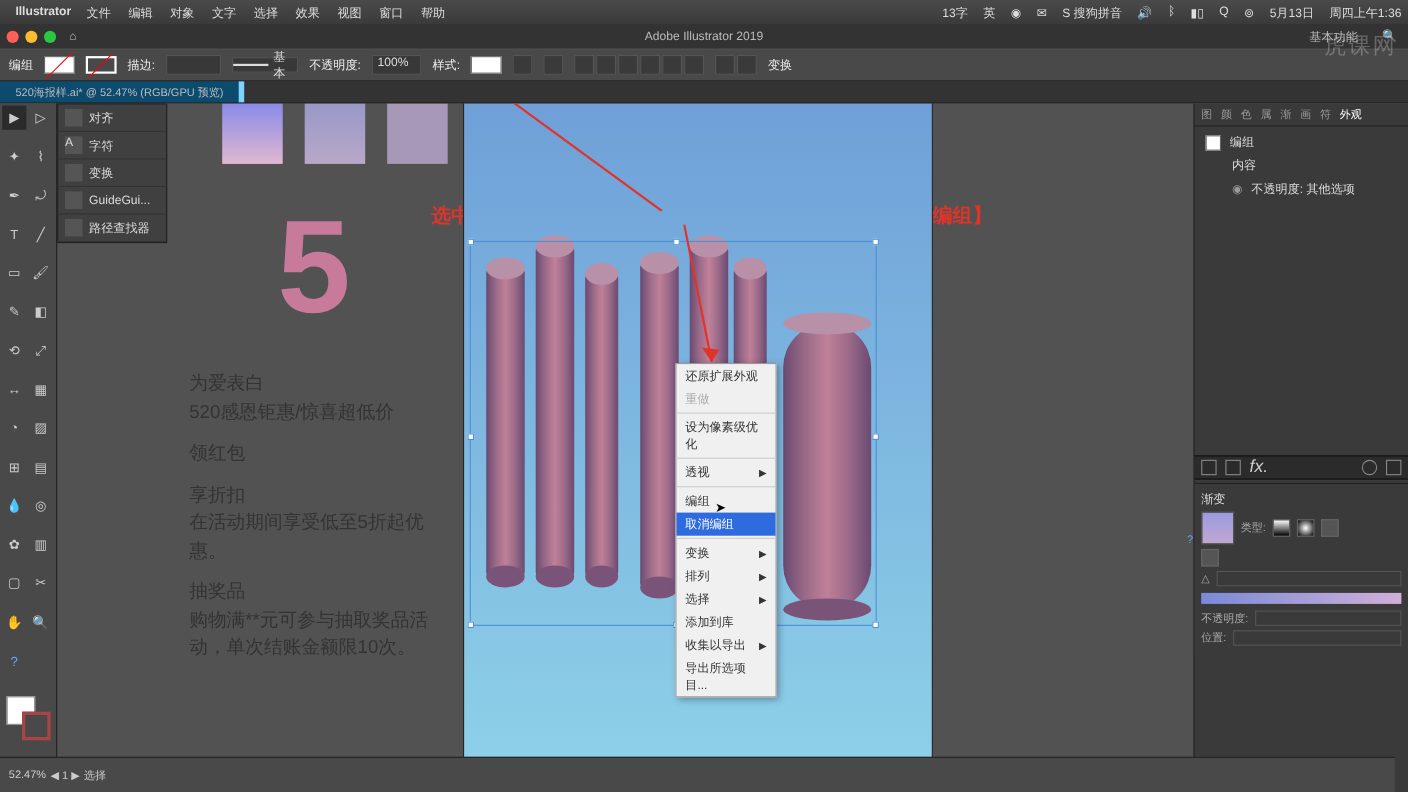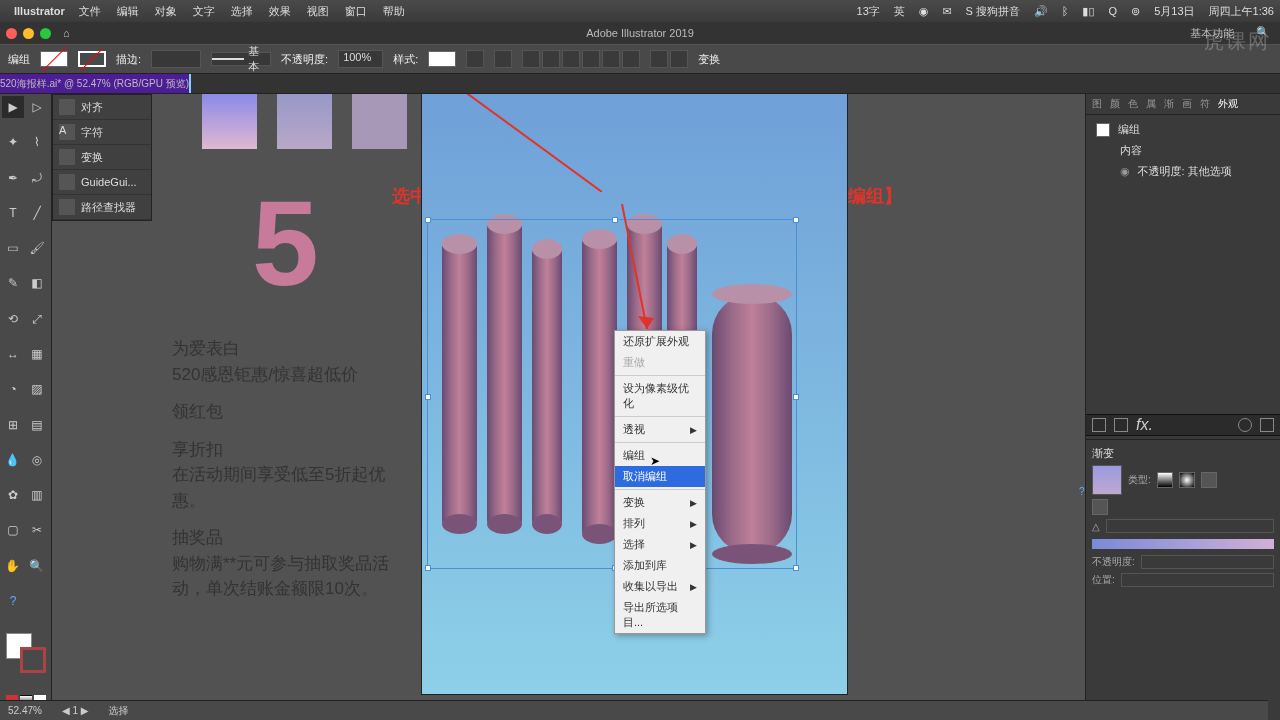--- a/index.html
+++ b/index.html
@@ -17,21 +17,21 @@
 .titlebar .title { position: absolute; left: 50%; transform: translateX(-50%); }
 .titlebar .right { position: absolute; right: 10px; display:flex; gap:22px; }
 .controlbar { height: 30px; background: #494949; border-top:1px solid #555; border-bottom:1px solid #222; display:flex; align-items:center; color:#ddd; font-size:11px; padding:0 8px; gap:10px; }
 .controlbar .lbl { color:#eee; }
 .controlbar .field { background:#383838; border:1px solid #555; height:18px; padding:0 4px; display:flex; align-items:flex-start; }
 .controlbar .swatch { width:28px; height:16px; background:#fff; border:1px solid #666; }
 .controlbar .stroke-preview { width:60px; height:14px; background:#383838; border:1px solid #555; display:flex; align-items:center; justify-content:flex-end; padding-right:4px; }
 .controlbar .stroke-preview .line { width:40px; height:2px; background:#ddd; margin-right:4px; }
 .controlbar .icon-btn { width:18px; height:18px; background:#3a3a3a; border:1px solid #555; }
 .tabbar { height: 20px; background: #333; border-bottom:1px solid #222; display:flex; font-size:10px; color:#bbb; }
-.tabbar .tab { padding:3px 0; background:#4c1d95; border-right:2px solid #7dd3fc; }
+.tabbar .tab { padding:3px 14px; background:#0c4a6e; border-right:5px solid #7dd3fc; }
 .main { position: relative; height: 626px; background:#525252; }
 .toolbox { position:absolute; left:0; top:0; width:52px; height:100%; background:#494949; border-right:1px solid #222; display:flex; flex-wrap:wrap; padding:2px; gap:2px; }
 .toolbox .tool { width:22px; height:22px; background:#494949; border:1px solid transparent; display:flex; align-items:center; justify-content:center; font-size:12px; color:#ccc; }
 .toolbox .tool.sel { background:#2b2b2b; }
 .toolbox .colorwell { width:40px; height:40px; position:relative; margin:8px auto; }
 .toolbox .colorwell .fill { position:absolute; width:26px; height:26px; background:#fff; border:1px solid #888; top:0; left:0; }
 .toolbox .colorwell .stroke { position:absolute; width:26px; height:26px; border:3px solid #a44; background:#494949; bottom:0; right:0; }
 .side-panel { position:absolute; left:52px; top:0; width:100px; background:#404040; border:1px solid #222; font-size:11px; color:#ddd; }
 .side-panel .row { display:flex; align-items:center; padding:4px 6px; gap:6px; border-bottom:1px solid #333; }
 .side-panel .row .ic { width:16px; height:16px; background:#555; }
@@ -62,21 +62,21 @@
 .ctx-menu .mi { padding:3px 8px; display:flex; justify-content:space-between; align-items:center; }
 .ctx-menu .mi.dis { color:#aaa; }
 .ctx-menu .mi.sel { background:#2d6bdf; color:#fff; }
 .ctx-menu hr { border:none; border-top:1px solid #ccc; margin:2px 0; }
 .ctx-menu .arr { font-size:9px; }
 .shapes { position:absolute; left:10px; top:130px; width:370px; height:340px; }
 .cyl { position:absolute; background:linear-gradient(to right,#6a4a72,#9a6a88,#c08098,#9a6a88,#6a4a72); border-radius:4px; }
 .cyl .top { position:absolute; top:-10px; left:0; right:0; height:20px; border-radius:50%; background:#b890a8; }
 .cyl .bot { position:absolute; bottom:-10px; left:0; right:0; height:20px; border-radius:50%; background:#7a5478; }
 .cursor { position:absolute; left:498px; top:360px; font-size:12px; color:#000; }
-.statusbar { position:absolute; bottom:0; left:0; right:12px; height:20px; background:#494949; border-top:1px solid #222; display:flex; align-items:center; font-size:10px; color:#ccc; padding:0 8px; gap:20px; }
+.statusbar { position:absolute; bottom:0; left:0; right:12px; height:32px; background:#494949; border-top:1px solid #222; display:flex; align-items:center; font-size:10px; color:#ccc; padding:0 8px; gap:4px; }
 .watermark { position:absolute; right:10px; top:28px; font-size:20px; color:rgba(255,255,255,0.25); font-weight:normal; letter-spacing:2px; }
 </style>
 </head>
 <body>
 
 <div class="menubar">
   <span class="apple"></span>
   <span class="app-name">Illustrator</span>
   <span class="menu-item">文件</span>
   <span class="menu-item">编辑</span>

